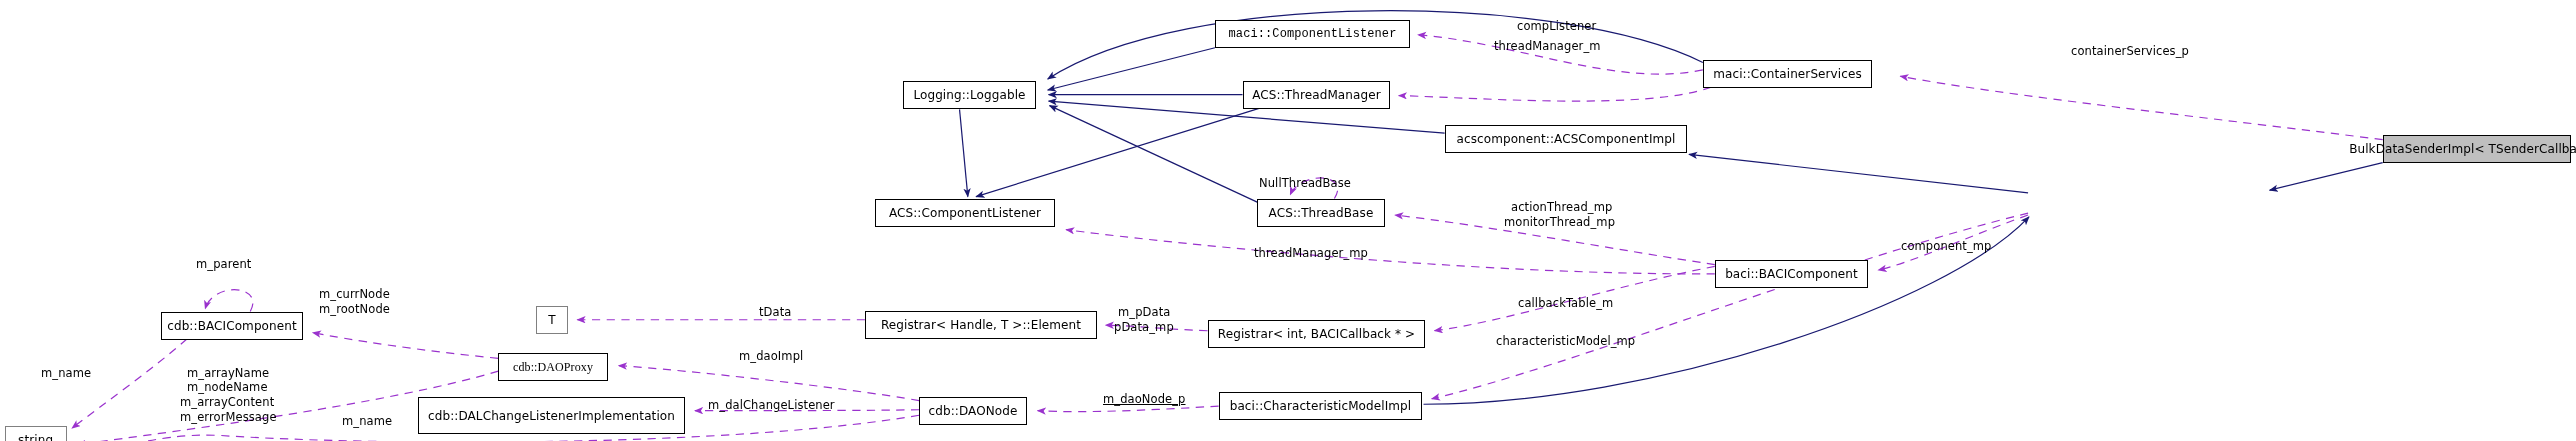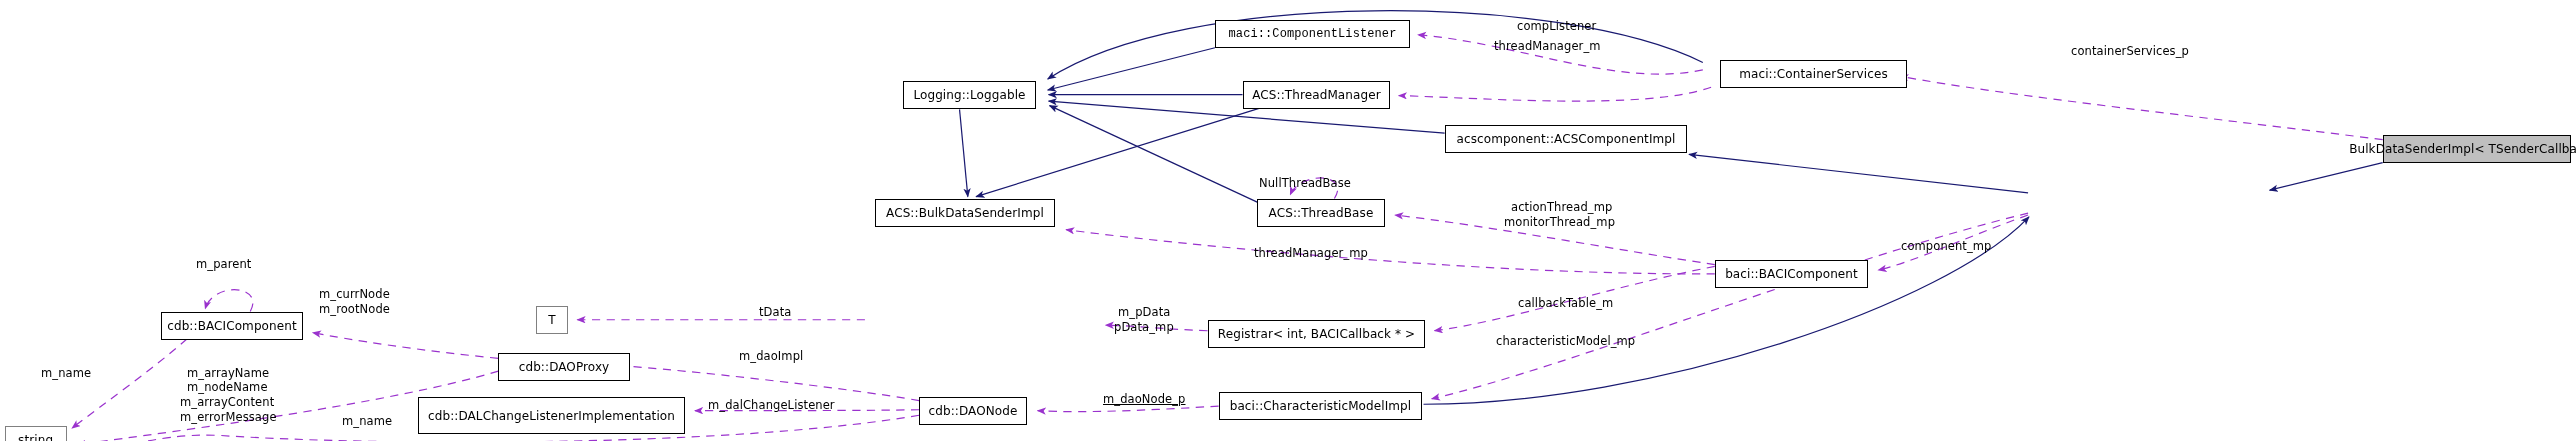--- a/index.html
+++ b/index.html
@@ -124,45 +124,46 @@
       <path d="M203,369 C168,400 112,440 78,466" marker-end="url(#arrUse)"></path>
 
       <path d="M941,348 C860,348 700,348 628,348" marker-end="url(#arrUse)"></path>
 
       <path d="M1314,360 C1260,358 1230,354 1203,354" marker-end="url(#arrUse)"></path>
     </g>
   </svg>
 
   <div class="node" style="left:1215px;top:20px;width:195px;height:27.6px;font-family:Liberation Mono, monospace;">maci::ComponentListener</div>
 
-  <div class="node" style="left:1703px;top:60px;width:187px;height:27.6px;margin-left:17px;">maci::ContainerServices</div>
+  <div class="node" style="left:1703px;top:60px;width:169px;height:27.6px;">maci::ContainerServices</div>
 
   <div class="node highlight" style="left:2383px;top:135px;width:188px;height:27.6px;">BulkDataSenderImpl&lt; TSenderCallback &gt;</div>
 
   <div class="node" style="left:903px;top:81px;width:133px;height:27.6px;">Logging::Loggable</div>
 
   <div class="node" style="left:1243px;top:81px;width:147px;height:27.6px;">ACS::ThreadManager</div>
 
   <div class="node" style="left:1445px;top:125px;width:242px;height:27.6px;">acscomponent::ACSComponentImpl</div>
 
 
-  <div class="node" style="left:875px;top:199px;width:180px;height:27.6px;">ACS::BulkDataSenderImpl</div>
+  <div class="node" style="left:875px;top:199px;width:180px;height:27.6px;">ACS::ComponentListener</div>
 
   <div class="node" style="left:1257px;top:199px;width:128px;height:27.6px;">ACS::ThreadBase</div>
 
   <div class="node" style="left:1715px;top:260px;width:153px;height:27.6px;">baci::BACIComponent</div>
 
   <div class="node" style="left:161px;top:312px;width:142px;height:27.6px;">cdb::BACIComponent</div>
 
   <div class="node generic" style="left:536px;top:306px;width:32px;height:27.6px;">T</div>
 
+  <div class="node" style="left:865px;top:311px;width:232px;height:27.6px;">Registrar&lt; Handle, T &gt;::Element</div>
 
   <div class="node" style="left:1208px;top:320px;width:217px;height:27.6px;">Registrar&lt; int, BACICallback * &gt;</div>
 
-  <div class="node" style="left:498px;top:353px;width:132px;height:27.6px;">cdb::DAOProxy</div>
+  <div class="node" style="left:498px;top:353px;width:110px;height:27.6px;font-family:Liberation Serif, serif;">cdb::DAOProxy</div>
 
   <div class="node generic" style="left:4.6px;top:426px;width:62px;height:27.6px;">string</div>
 
   <div class="node" style="left:418px;top:397px;width:267px;height:37px;">cdb::DALChangeListenerImplementation</div>
 
   <div class="node" style="left:919px;top:397px;width:108px;height:27.6px;">cdb::DAONode</div>
 
   <div class="node" style="left:1219px;top:392px;width:203px;height:27.6px;">baci::CharacteristicModelImpl</div>
 
   <div class="elabel" style="left:1517px;top:20px;">compListener</div>

